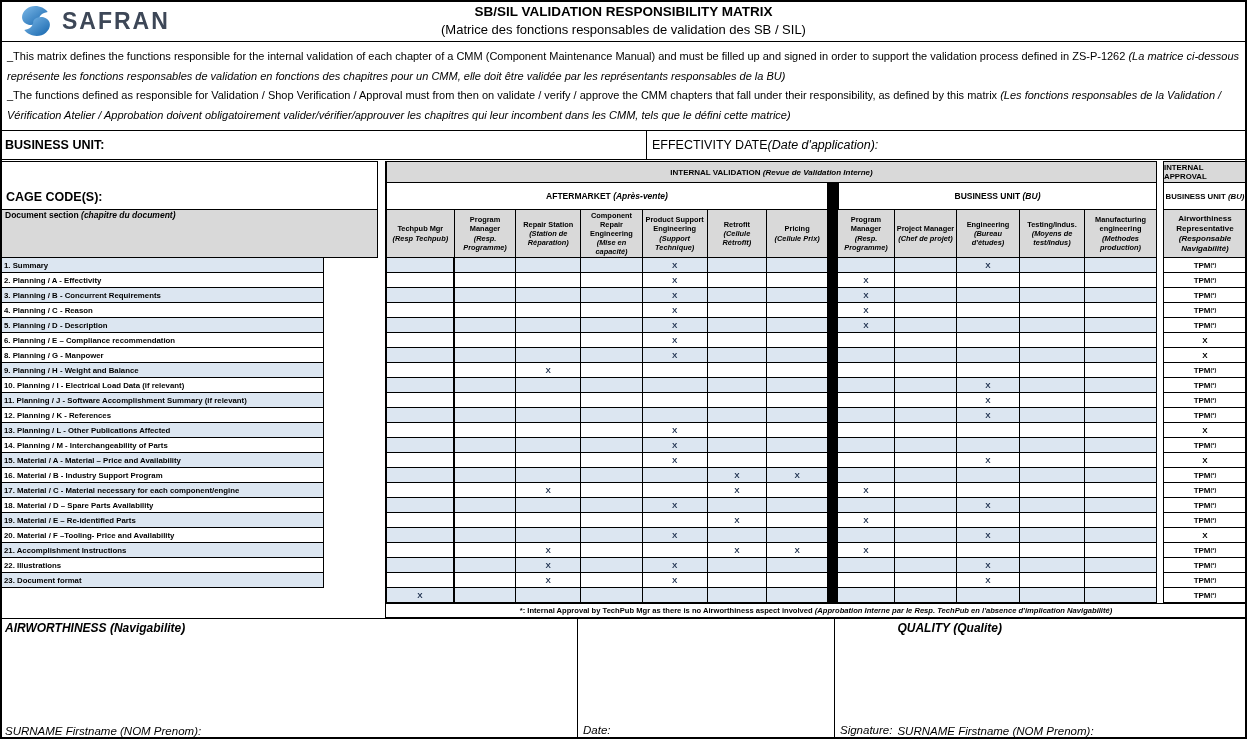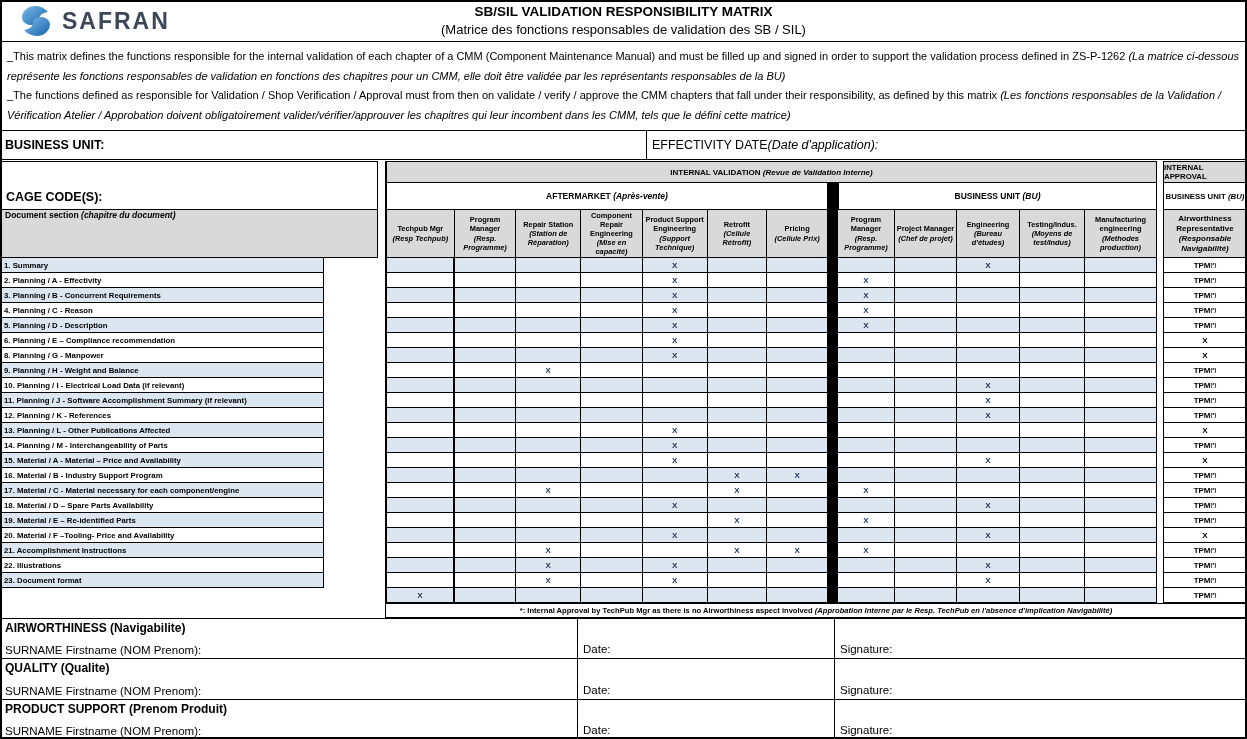--- a/index.html
+++ b/index.html
@@ -76,21 +76,21 @@
   #approval-rows{position:absolute;left:1163px;top:258px;width:84px;border-left:1px solid #000;border-right:1px solid #000;box-sizing:border-box;}
   .a-cell{height:15px;box-sizing:border-box;border-bottom:1px solid #000;display:flex;align-items:center;
           justify-content:center;font-size:8px;font-weight:bold;background:#fff;}
   .a-cell sup{font-size:5.5px;vertical-align:super;line-height:0;}
 
   
   #footnote{position:absolute;left:385px;top:603px;width:862px;height:15px;border:1px solid #000;box-sizing:border-box;
             background:#fff;display:flex;align-items:center;justify-content:center;font-size:7.6px;font-weight:bold;white-space:nowrap;}
 
   
-  #sig-section{position:absolute;left:0;top:618px;width:1247px;height:121px;display:flex;flex-direction:column;}
+  #sig-section{position:absolute;left:0;top:618px;width:1247px;height:121px;display:flex;font-style:italic;}
   .sig-row{flex:1;display:flex;border-top:1px solid #000;box-sizing:border-box;}
   .sig-left{width:578px;border-right:1px solid #000;box-sizing:border-box;display:flex;flex-direction:column;
             justify-content:space-between;padding:2px 0 2px 5px;}
   .sig-role{font-size:12px;font-weight:bold;}
   .sig-name{font-size:11.5px;}
   .sig-date{width:257px;border-right:1px solid #000;box-sizing:border-box;display:flex;align-items:flex-end;
             padding:0 0 3px 5px;font-size:11.5px;}
   .sig-sign{flex:1;display:flex;align-items:flex-end;padding:0 0 3px 5px;font-size:11.5px;}
 </style>
 </head>

